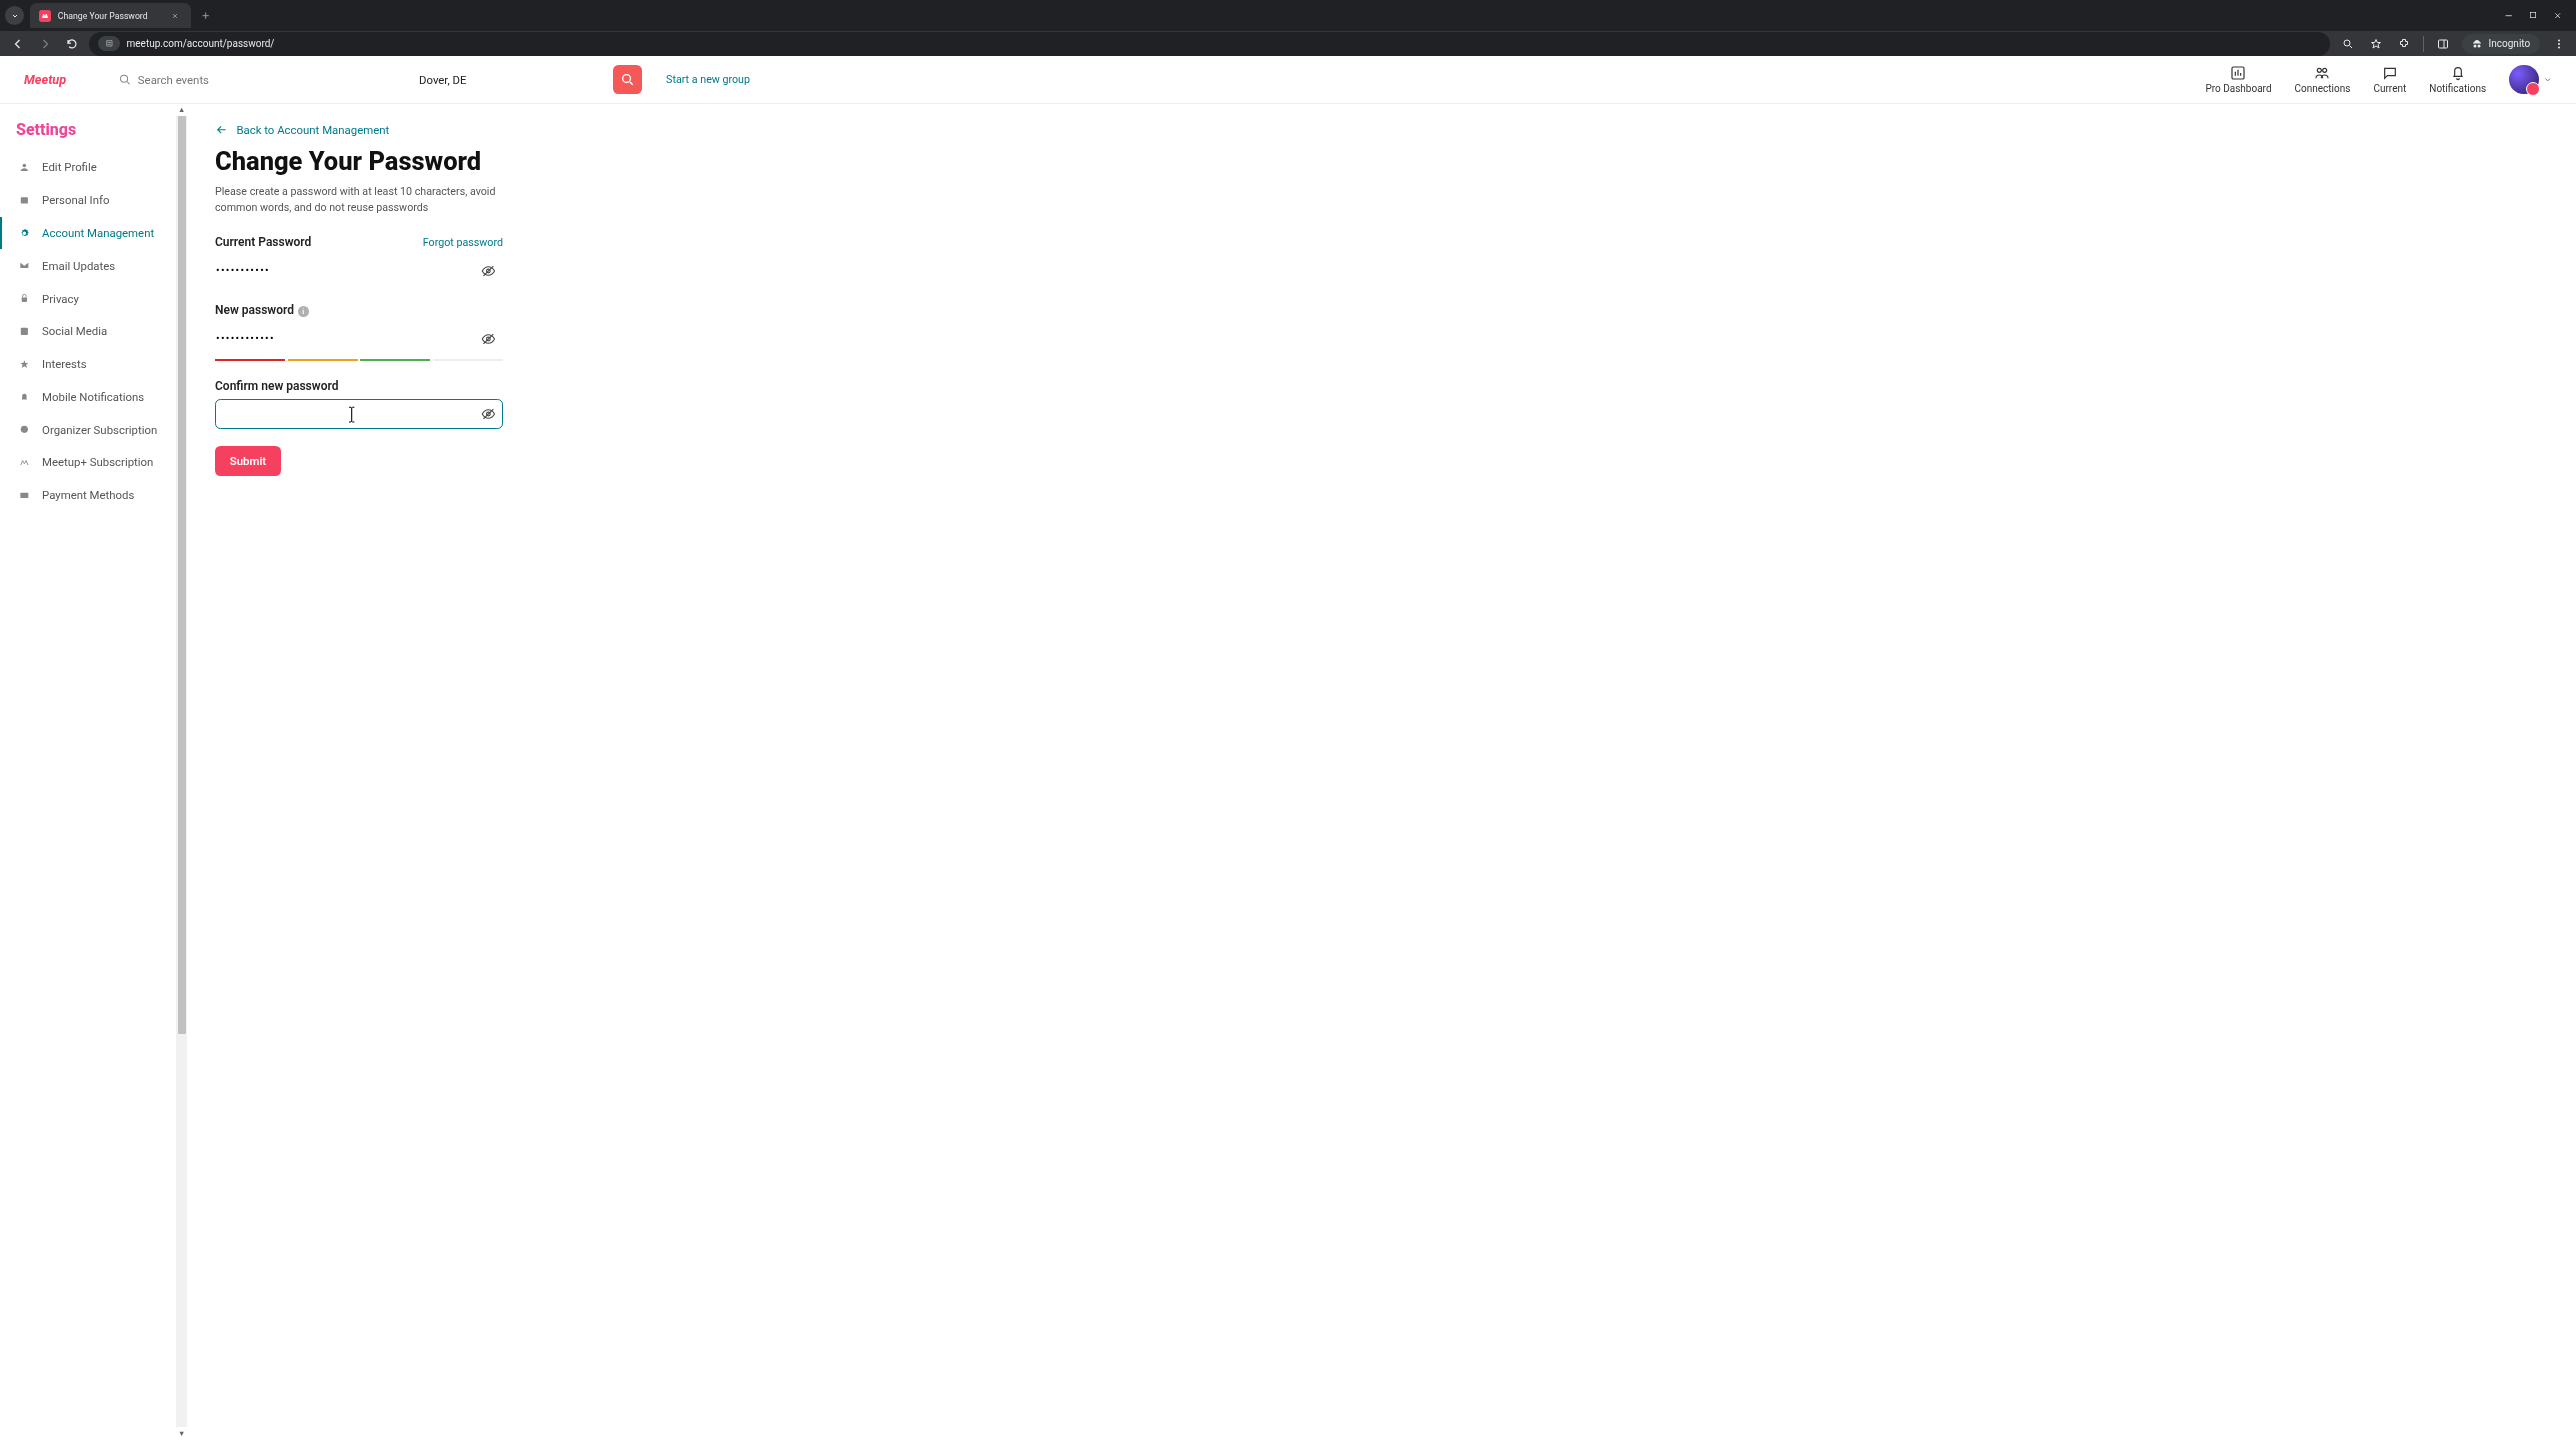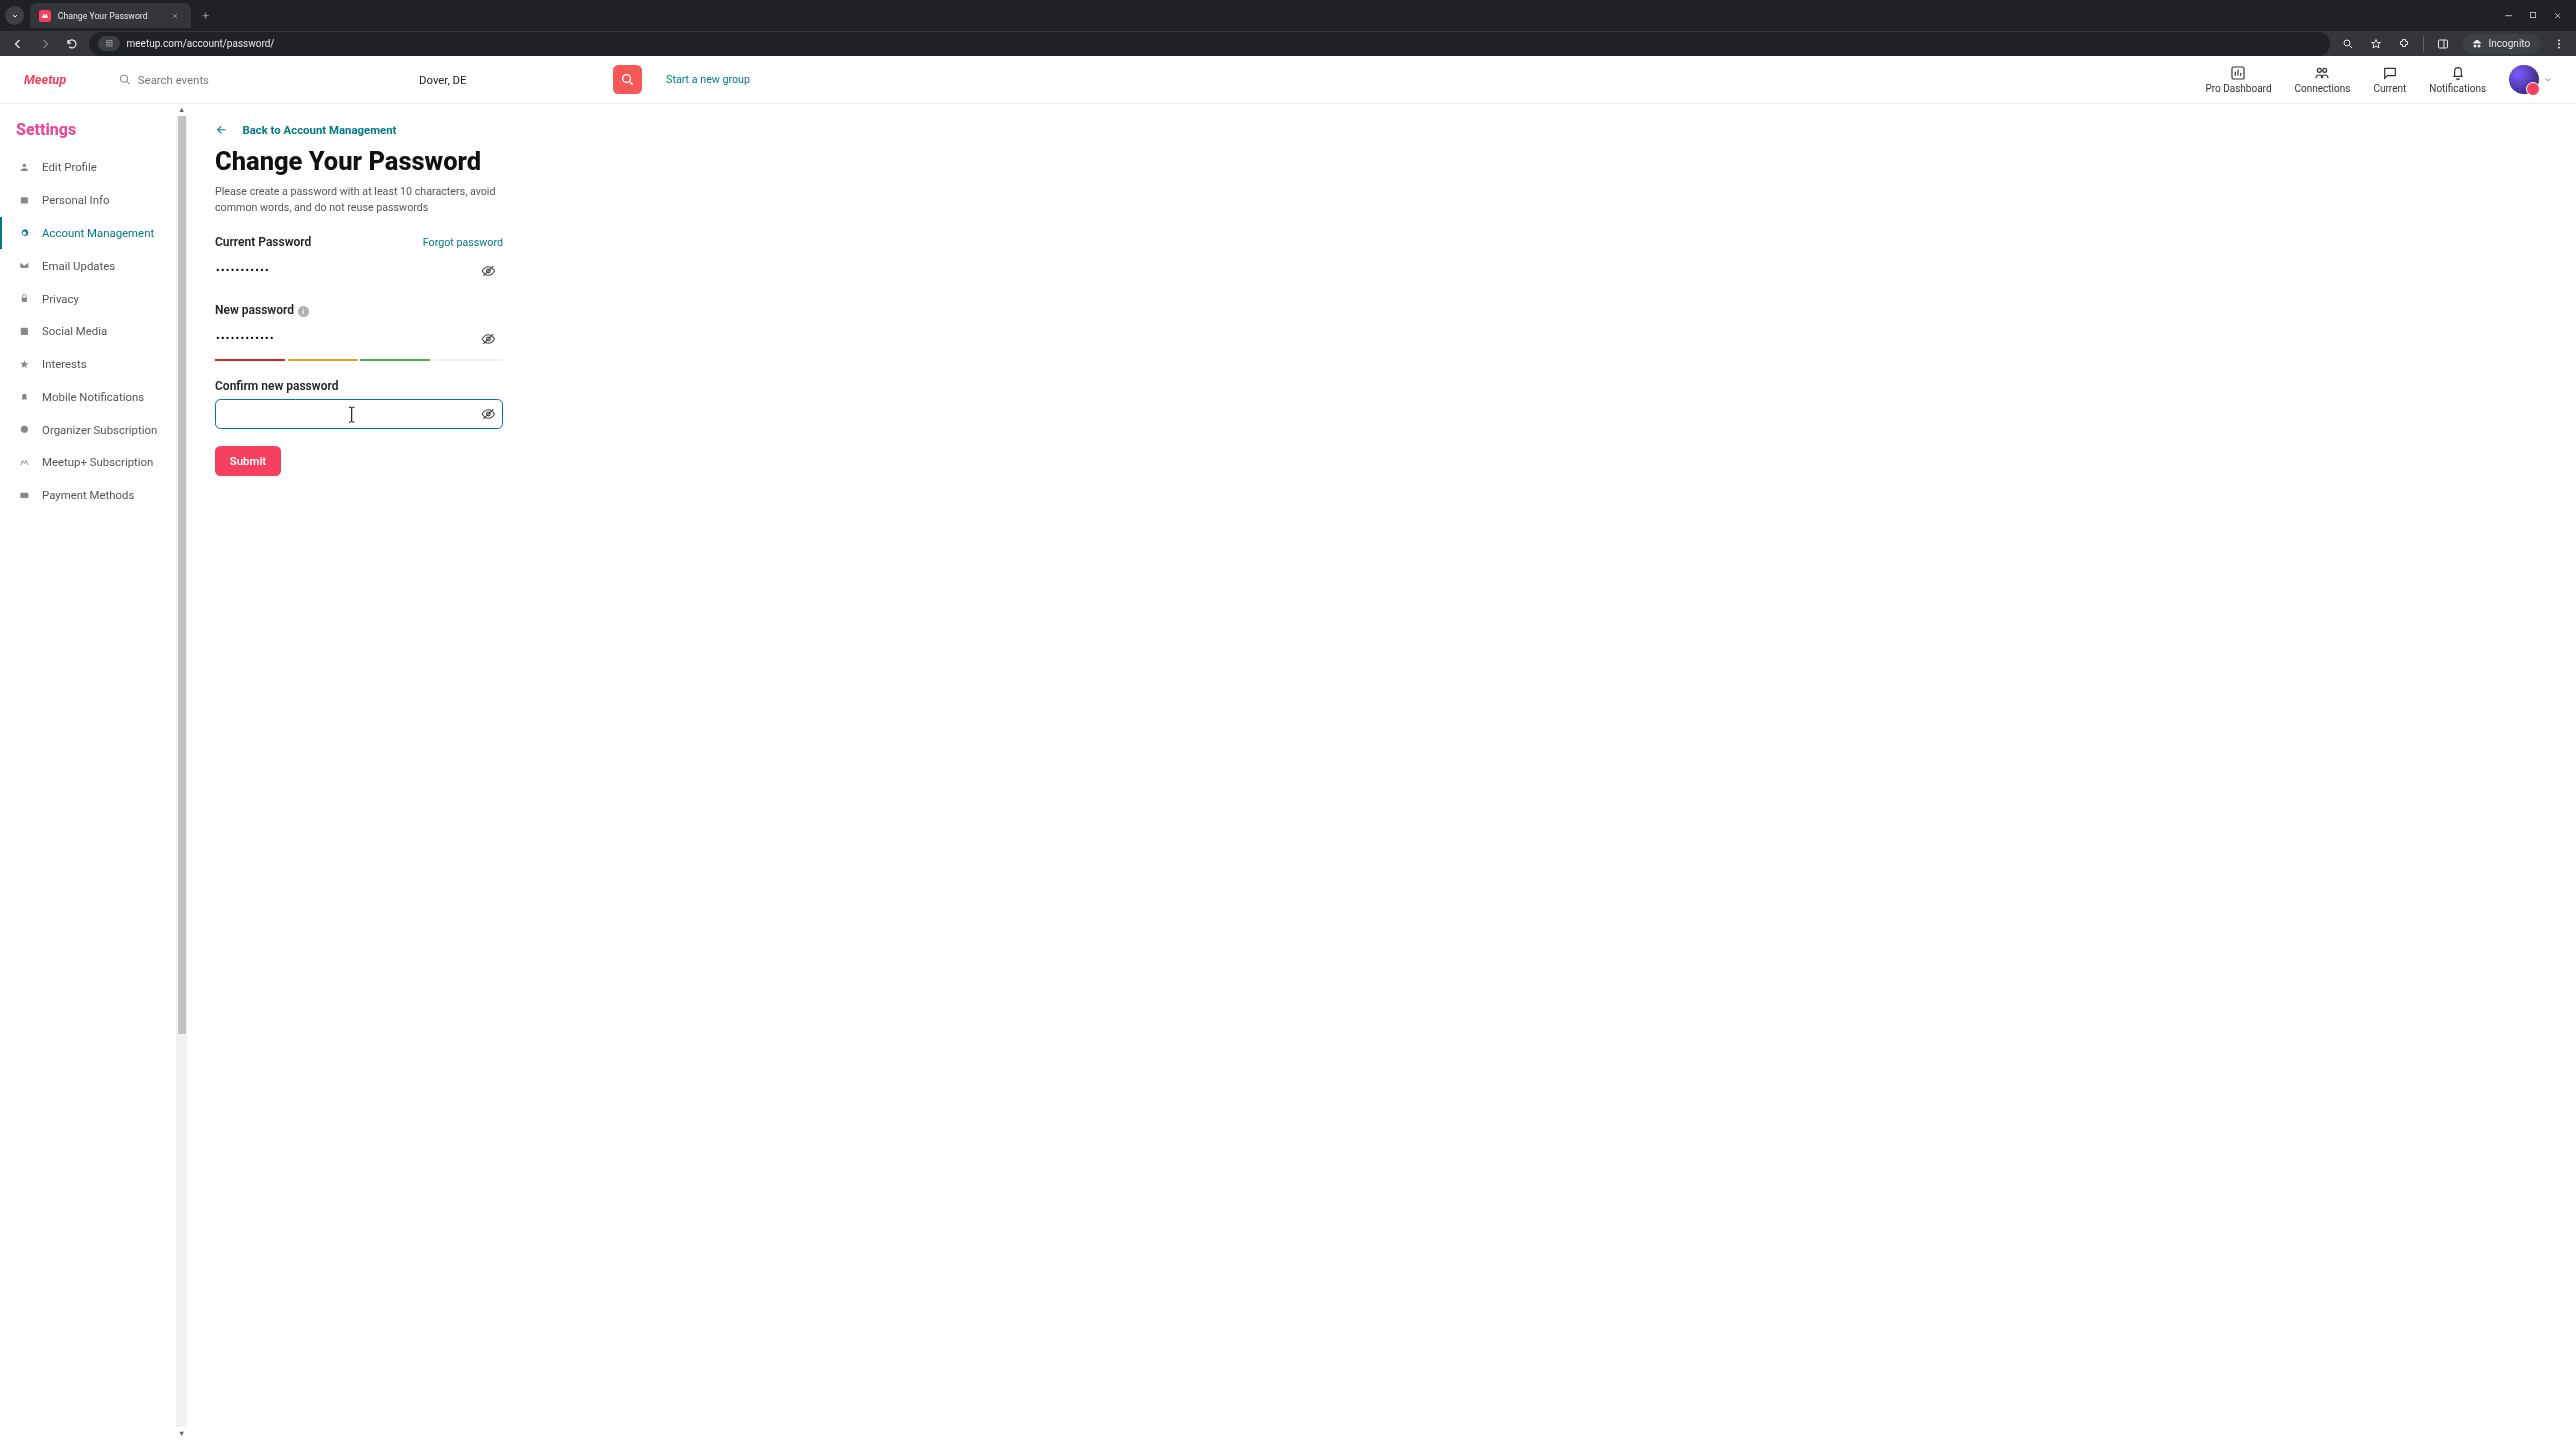--- a/index.html
+++ b/index.html
@@ -50,21 +50,21 @@
 .sidebar-item { display: flex; align-items: center; gap: 10.7px; padding: 9.4px 5.4px; color: #555; cursor: pointer; font-size: 11.4px; border-left: 2.7px solid transparent; margin-left: -16px; padding-left: 16px; }
 .sidebar-item.active { color: #00798a; border-left-color: #00798a; }
 .sidebar-item .si-icon { width: 13.4px; display: flex; justify-content: center; color: #888; }
 .sidebar-item.active .si-icon { color: #00798a; }
 .sidebar-scroll { position: absolute; right: 0; top: 0; width: 10.7px; height: 100%; display: flex; flex-direction: column; align-items: center; }
 .sidebar-scroll .arrow { font-size: 7.4px; color: #666; padding: 1.3px; }
 .sidebar-scroll .track { flex: 1; width: 10.7px; background: #f1f1f1; position: relative; }
 .sidebar-scroll .thumb { position: absolute; left: 1.3px; width: 8px; top: 0; height: 70%; background: #c1c1c1; border-radius: 1.3px; }
 
 .main { flex: 1; padding: 19px 27px; overflow-y: auto; }
-.back-link { color: #00798a; font-size: 11.4px; display: flex; align-items: center; gap: 14px; cursor: pointer; margin-bottom: 9.4px; font-weight: bold; }
+.back-link { color: #00798a; font-size: 11.4px; display: flex; align-items: center; gap: 8px; cursor: pointer; margin-bottom: 9.4px; }
 .main h1 { font-size: 25.5px; font-weight: 800; color: #111; margin-bottom: 8px; }
 .subtitle { color: #555; font-size: 10.7px; max-width: 288px; line-height: 1.5; margin-bottom: 19px; }
 
 .form-block { margin-bottom: 17.4px; max-width: 288px; }
 .label-row { display: flex; justify-content: space-between; align-items: center; margin-bottom: 6.7px; }
 .label-row label { font-size: 12px; font-weight: 600; color: #222; }
 .info-icon { display: inline-flex; width: 10.7px; height: 10.7px; border-radius: 50%; background: #b0b0b0; color: #fff; align-items: center; justify-content: center; font-size: 7.4px; margin-left: 4px; }
 .forgot { color: #00798a; font-size: 10.7px; cursor: pointer; }
 .input-wrap { position: relative; border: 0.7px solid #ddd; border-radius: 5.4px; height: 29.5px; display: flex; align-items: center; padding: 0 9.4px; }
 .input-wrap.borderless { border-color: transparent; padding: 0; }

